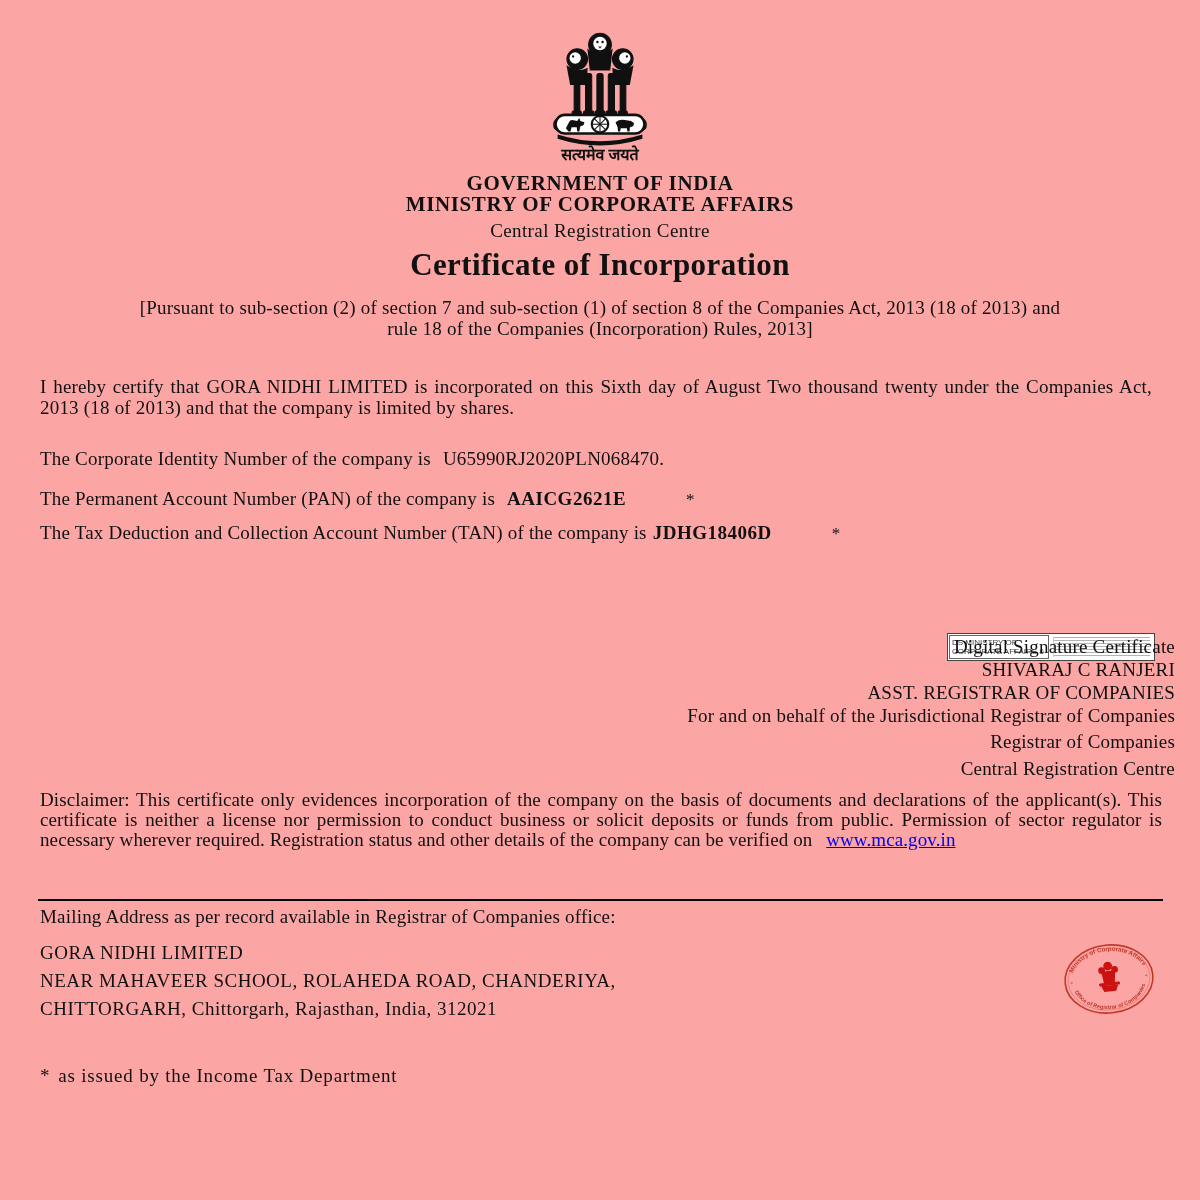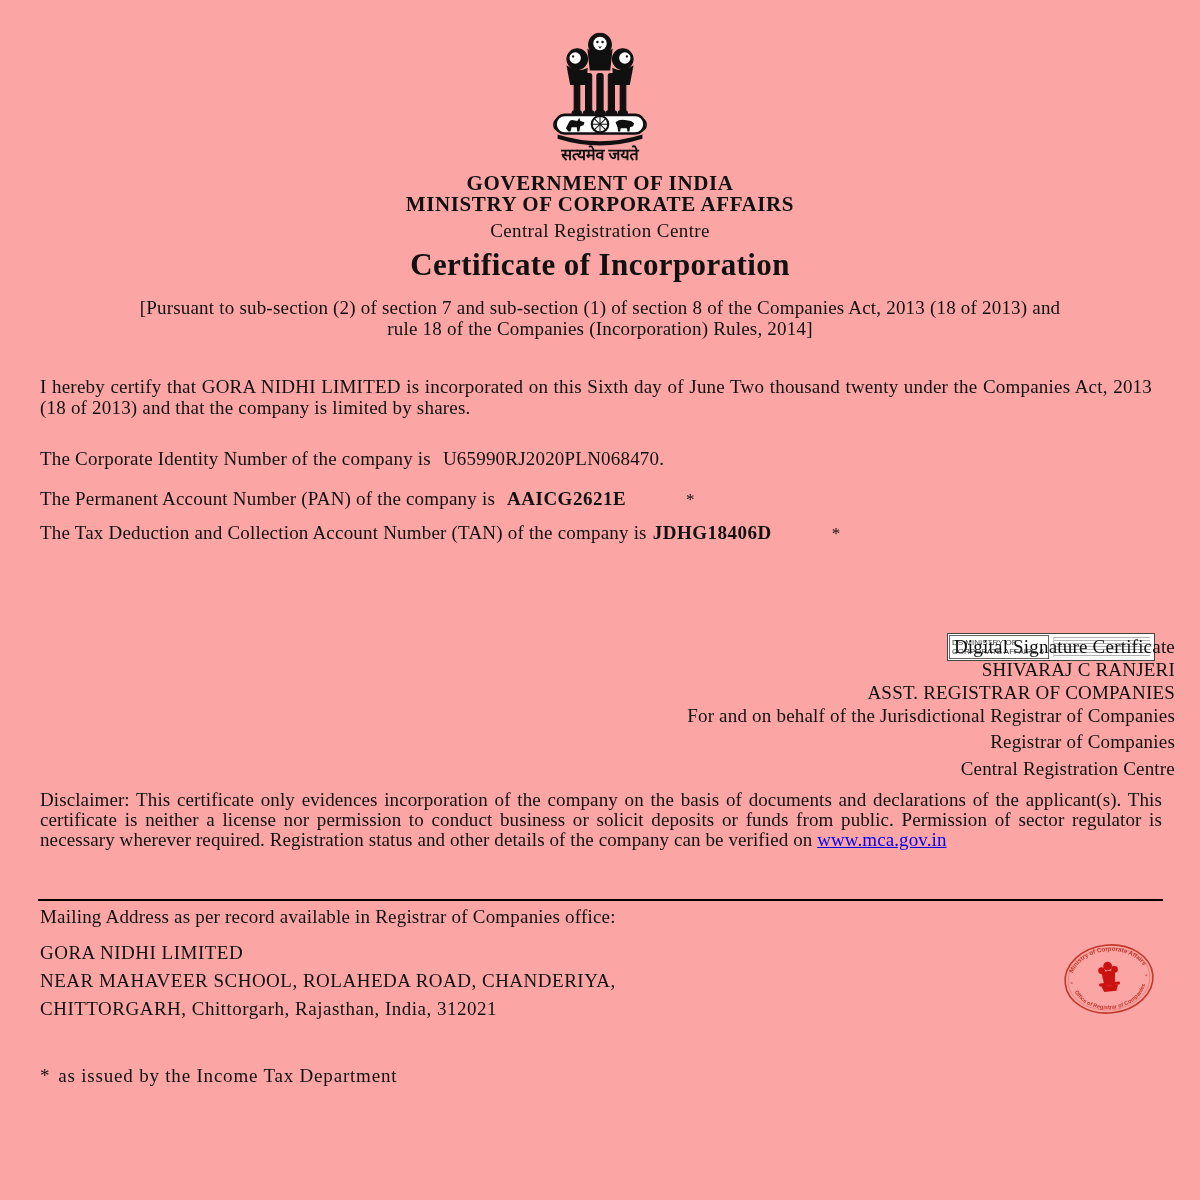--- a/index.html
+++ b/index.html
@@ -39,21 +39,21 @@
   .ds-box-details{flex:1;margin:3px 4px 3px 3px;border-left:1px solid #bbb;
     background:repeating-linear-gradient(180deg,#9a9a9a 0px,#9a9a9a 1px,transparent 1px,transparent 3px);
     opacity:.75;}
 
   .sig-line{right:25px;text-align:right;font-size:19px;letter-spacing:.2px;}
   .sig-1{top:636px;} .sig-2{top:659px;} .sig-3{top:682px;text-align:center;}
   .sig-4{top:705px;} .sig-5{top:731px;} .sig-6{top:758px;}
 
   .disclaimer{top:790px;left:40px;width:1122px;font-size:19px;line-height:20px;
     text-align:justify;letter-spacing:.1px;}
-  .link{color:#0000EE;text-decoration:underline;cursor:pointer;}
+  .link{color:#0000EE;text-decoration:underline;cursor:pointer;margin-left:9px;}
 
   .divider{top:899px;left:38px;width:1125px;border-top:2px solid #000;height:0;}
   .mailing-heading{top:906px;left:40px;}
   .company-name{top:942px;left:40px;letter-spacing:.5px;}
   .addr-1{top:970px;left:40px;letter-spacing:.5px;}
   .addr-2{top:998px;left:40px;letter-spacing:.5px;}
 
   .stamp-wrap{left:1062px;top:940px;width:94px;height:78px;transform:rotate(-6deg);}
 
   .footnote{top:1065px;left:40px;font-size:19px;letter-spacing:.8px;}
@@ -120,23 +120,23 @@
       <path d="M14,105 Q55,118 96,105 L96,109 Q55,122 14,109 Z" fill="#101010"></path>
     </svg>
   </div>
   <div class="abs centered motto">सत्यमेव जयते</div>
 
   <div class="abs centered gov-heading">GOVERNMENT OF INDIA</div>
   <div class="abs centered ministry-heading">MINISTRY OF CORPORATE AFFAIRS</div>
   <div class="abs centered centre-heading">Central Registration Centre</div>
   <div class="abs centered cert-title">Certificate of Incorporation</div>
   <div class="abs centered subtitle-line1 bodytext">[Pursuant to sub-section (2) of section 7 and sub-section (1) of section 8 of the Companies Act, 2013 (18 of 2013) and</div>
-  <div class="abs centered subtitle-line2 bodytext">rule 18 of the Companies (Incorporation) Rules, 2014]</div>
-
-  <div class="abs para1 bodytext">I hereby certify that GORA NIDHI LIMITED is incorporated on this Sixth day of June Two thousand twenty under the Companies Act, 2013 (18 of 2013) and that the company is limited by shares.</div>
+  <div class="abs centered subtitle-line2 bodytext">rule 18 of the Companies (Incorporation) Rules, 2013]</div>
+
+  <div class="abs para1 bodytext">I hereby certify that GORA NIDHI LIMITED is incorporated on this Sixth day of August Two thousand twenty under the Companies Act, 2013 (18 of 2013) and that the company is limited by shares.</div>
 
   <div class="abs cin-line bodytext">
     <span>The Corporate Identity Number of the company is</span><span class="value-gap">U65990RJ2020PLN068470.</span>
   </div>
 
   <div class="abs pan-line bodytext">
     <span>The Permanent Account Number (PAN) of the company is</span><span class="value-gap pan-value">AAICG2621E</span><span class="asterisk">*</span>
   </div>
 
   <div class="abs tan-line bodytext">

